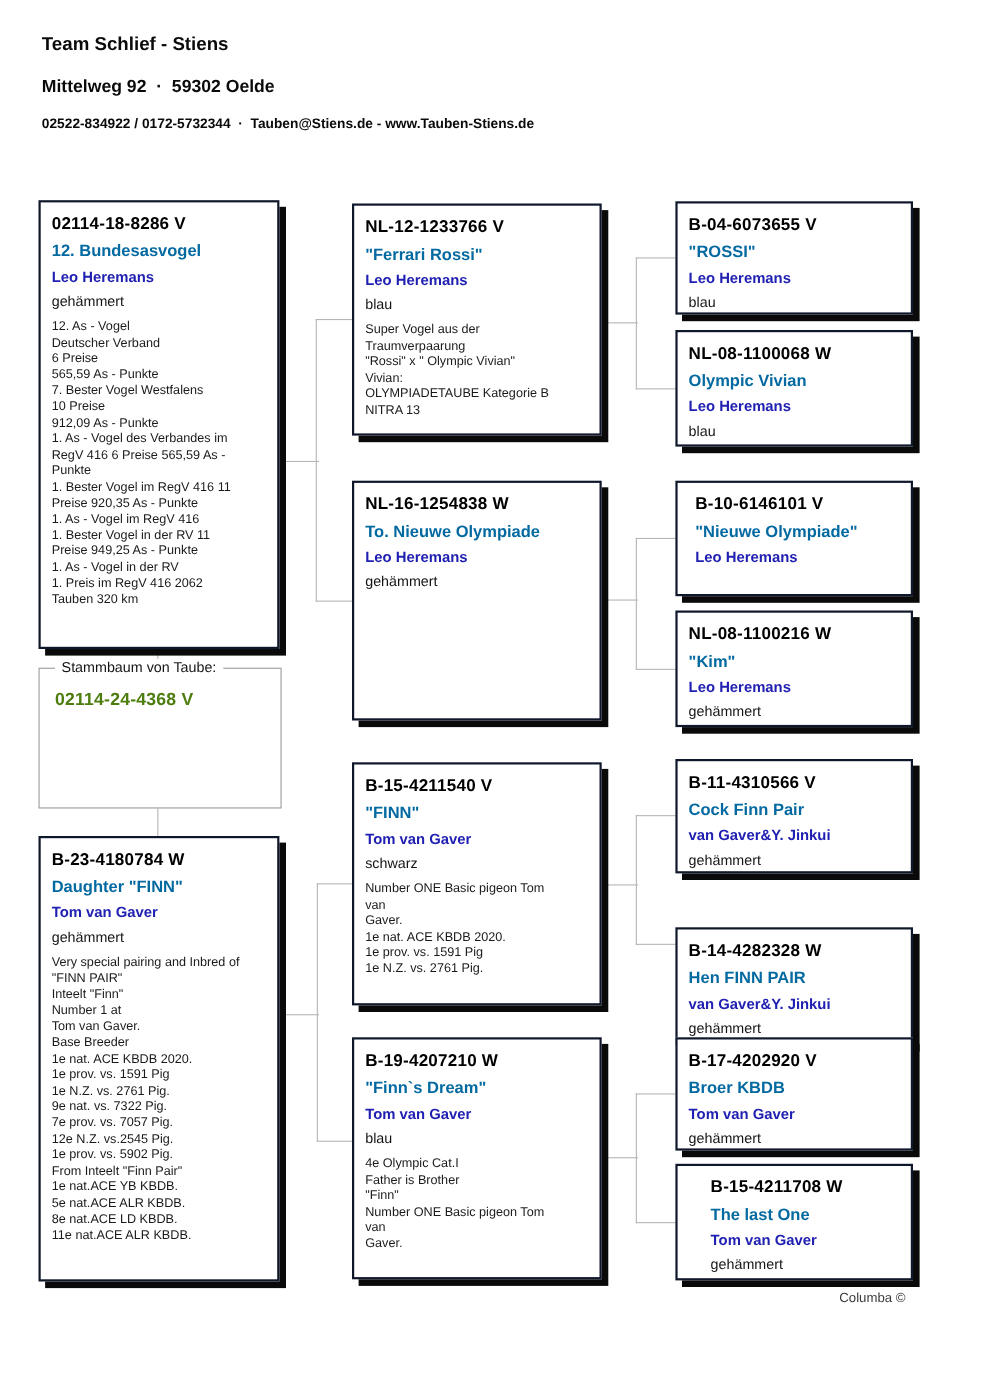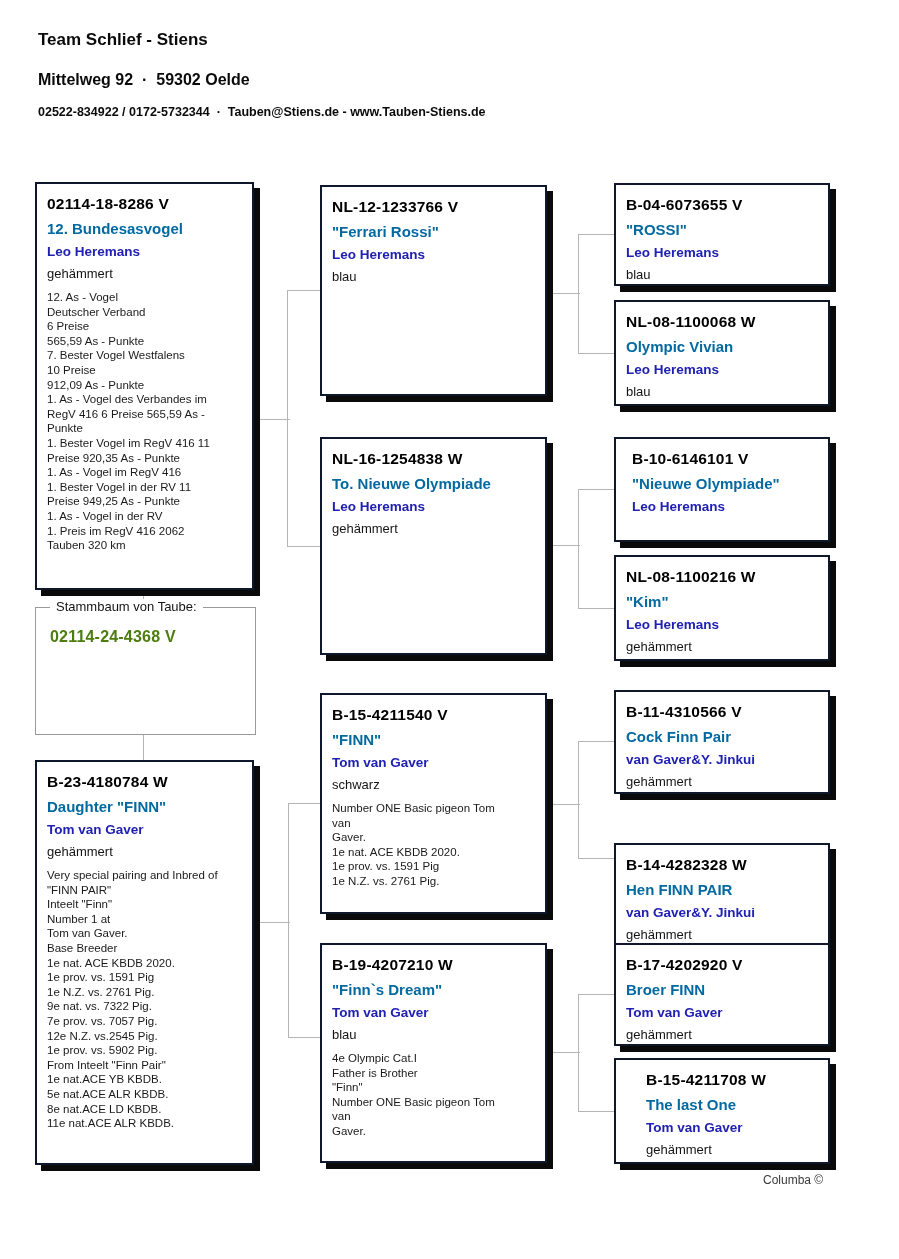--- a/index.html
+++ b/index.html
@@ -128,20 +128,26 @@
 5e nat.ACE ALR KBDB.
 8e nat.ACE LD KBDB.
 11e nat.ACE ALR KBDB.</div>
 </div>
 
 <div class="pbox" style="left:320px;top:185px;width:227px;height:211px;">
   <div class="ring">NL-12-1233766 V</div>
   <div class="pname">"Ferrari Rossi"</div>
   <div class="breeder">Leo Heremans</div>
   <div class="colorline">blau</div>
+  <div class="notes">Super Vogel aus der
+Traumverpaarung
+"Rossi" x " Olympic Vivian"
+Vivian:
+OLYMPIADETAUBE Kategorie B
+NITRA 13</div>
 </div>
 
 <div class="pbox" style="left:320px;top:437px;width:227px;height:218px;">
   <div class="ring">NL-16-1254838 W</div>
   <div class="pname">To. Nieuwe Olympiade</div>
   <div class="breeder">Leo Heremans</div>
   <div class="colorline">gehämmert</div>
 </div>
 
 <div class="pbox" style="left:320px;top:693px;width:227px;height:221px;">
@@ -207,21 +213,21 @@
 
 <div class="pbox" style="left:614px;top:805px;width:216px;height:107px;margin-top:38px;">
   <div class="ring">B-14-4282328 W</div>
   <div class="pname">Hen FINN PAIR</div>
   <div class="breeder">van Gaver&amp;Y. Jinkui</div>
   <div class="colorline">gehämmert</div>
 </div>
 
 <div class="pbox" style="left:614px;top:943px;width:216px;height:103px;">
   <div class="ring">B-17-4202920 V</div>
-  <div class="pname">Broer FINN</div>
+  <div class="pname">Broer KBDB</div>
   <div class="breeder">Tom van Gaver</div>
   <div class="colorline">gehämmert</div>
 </div>
 
 <div class="pbox" style="left:614px;top:1058px;width:216px;height:106px;padding-left:30px;">
   <div class="ring">B-15-4211708 W</div>
   <div class="pname">The last One</div>
   <div class="breeder">Tom van Gaver</div>
   <div class="colorline">gehämmert</div>
 </div>

